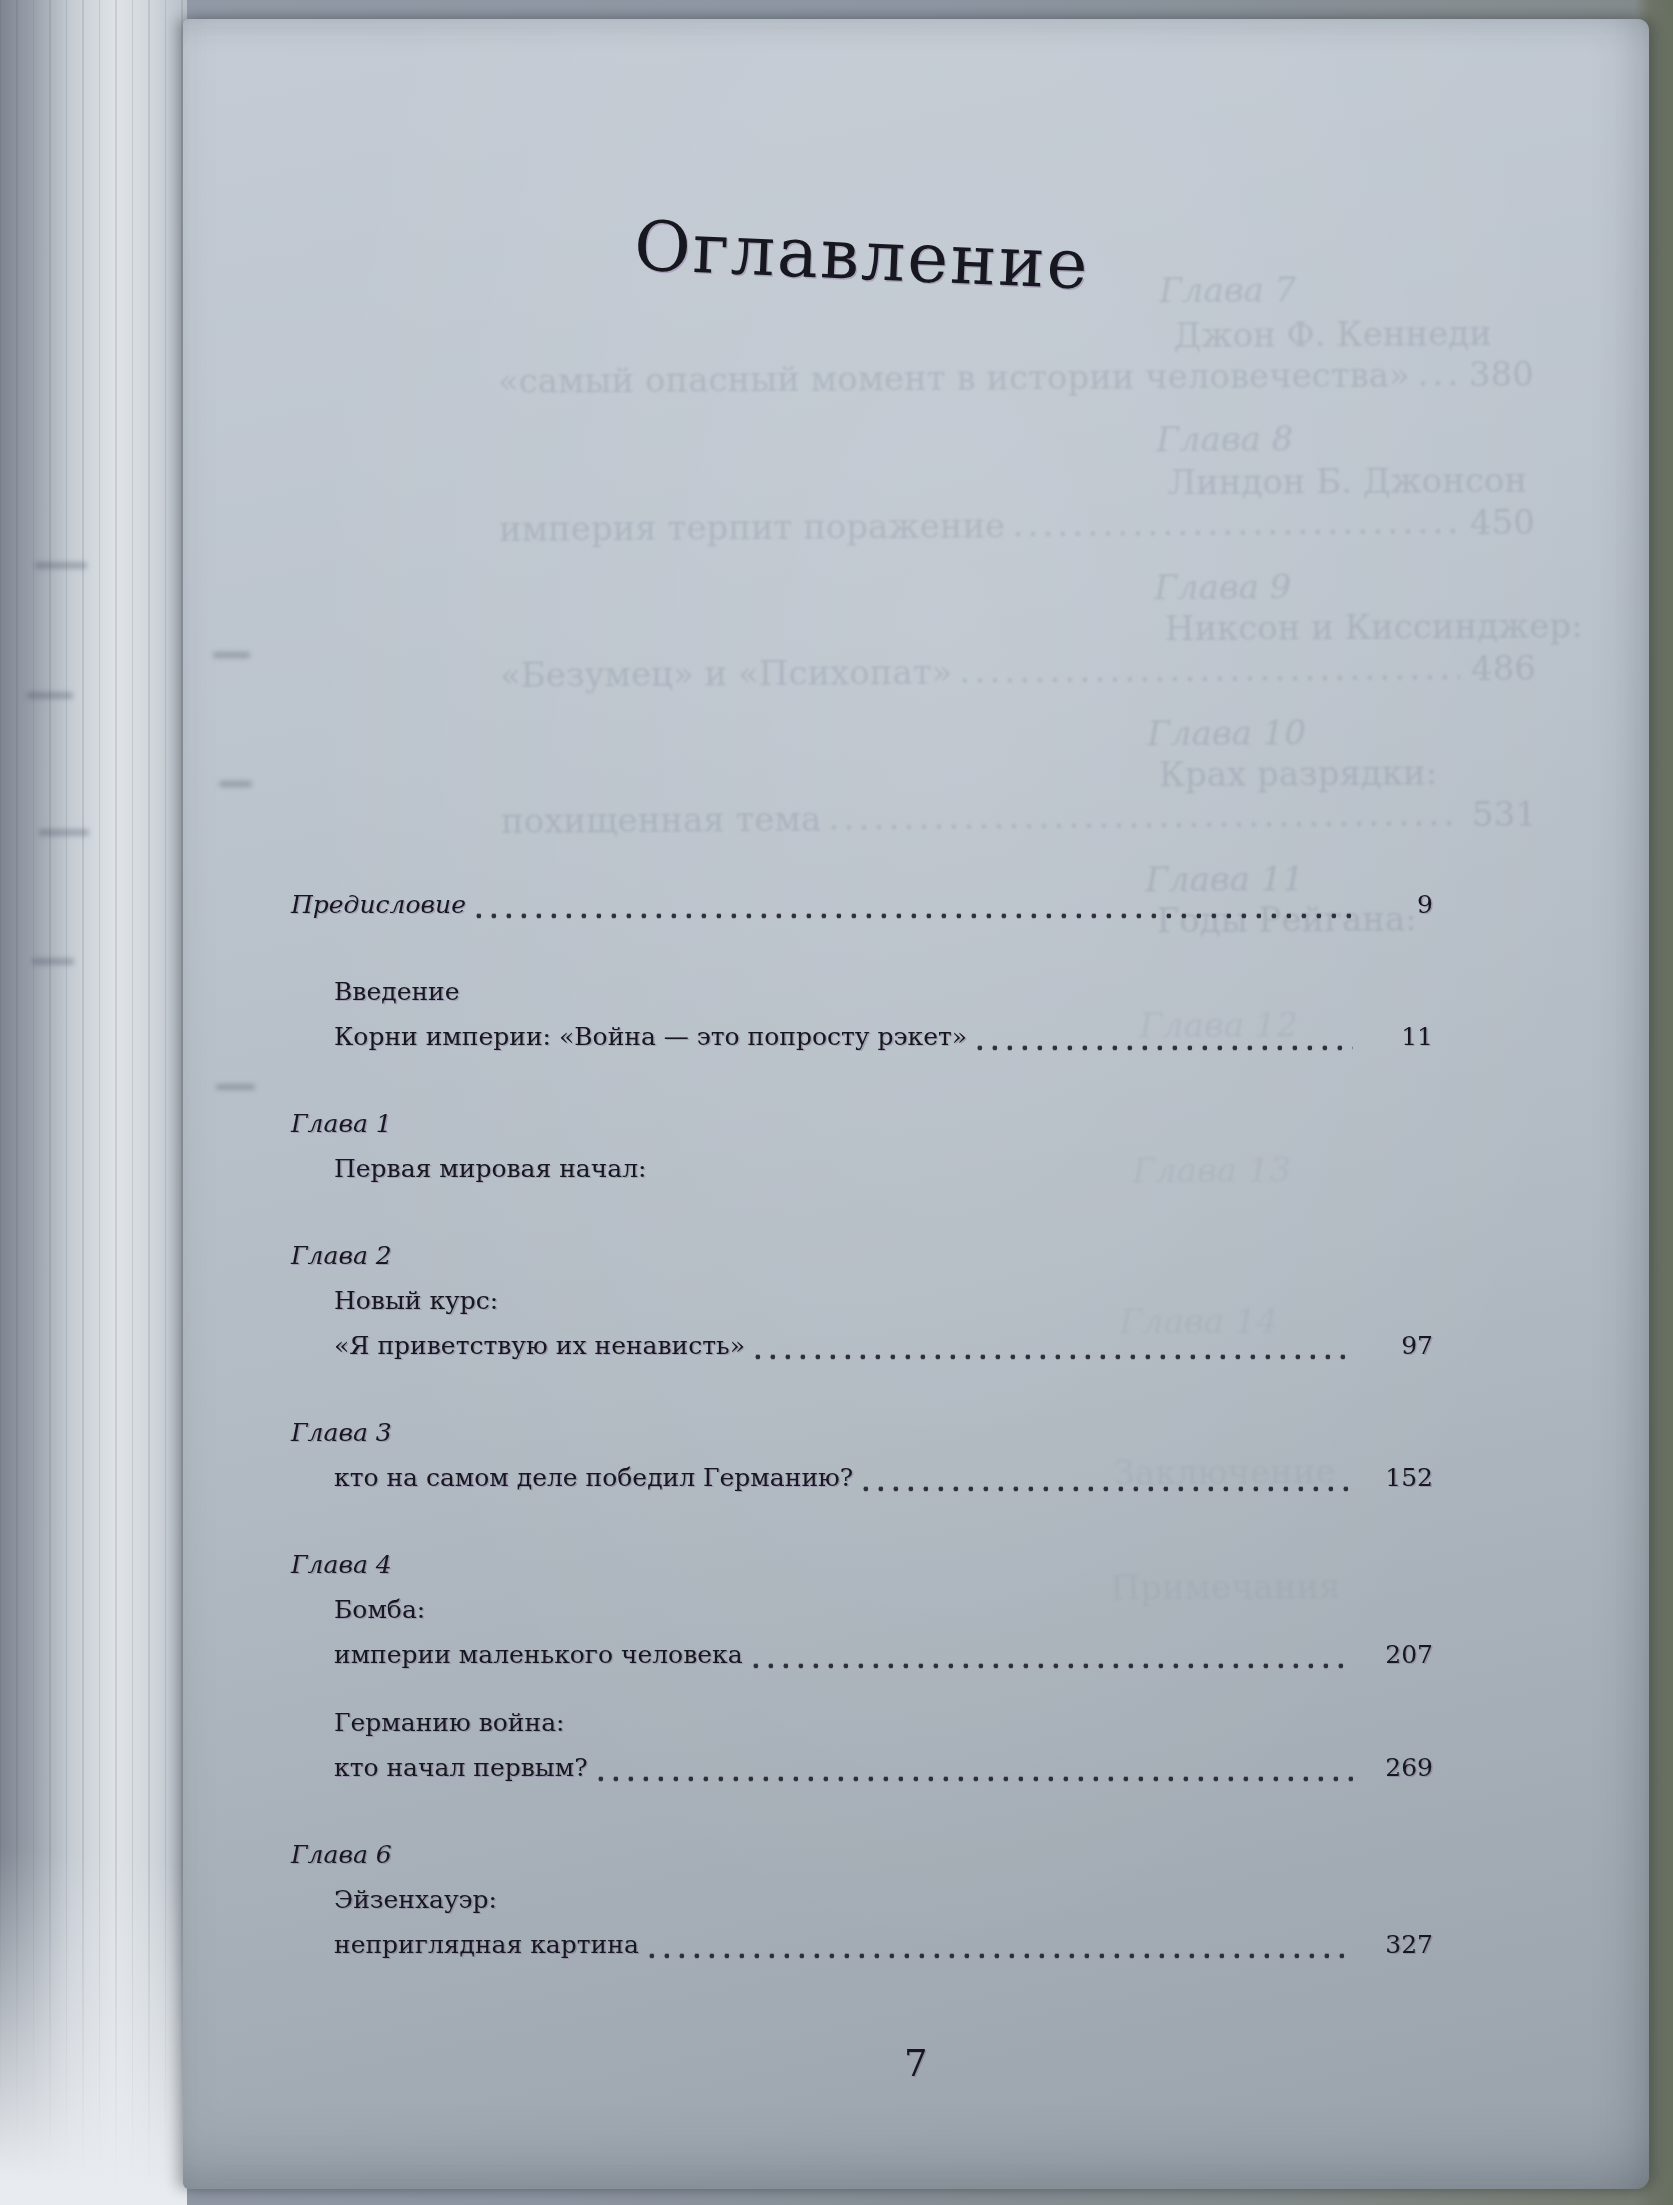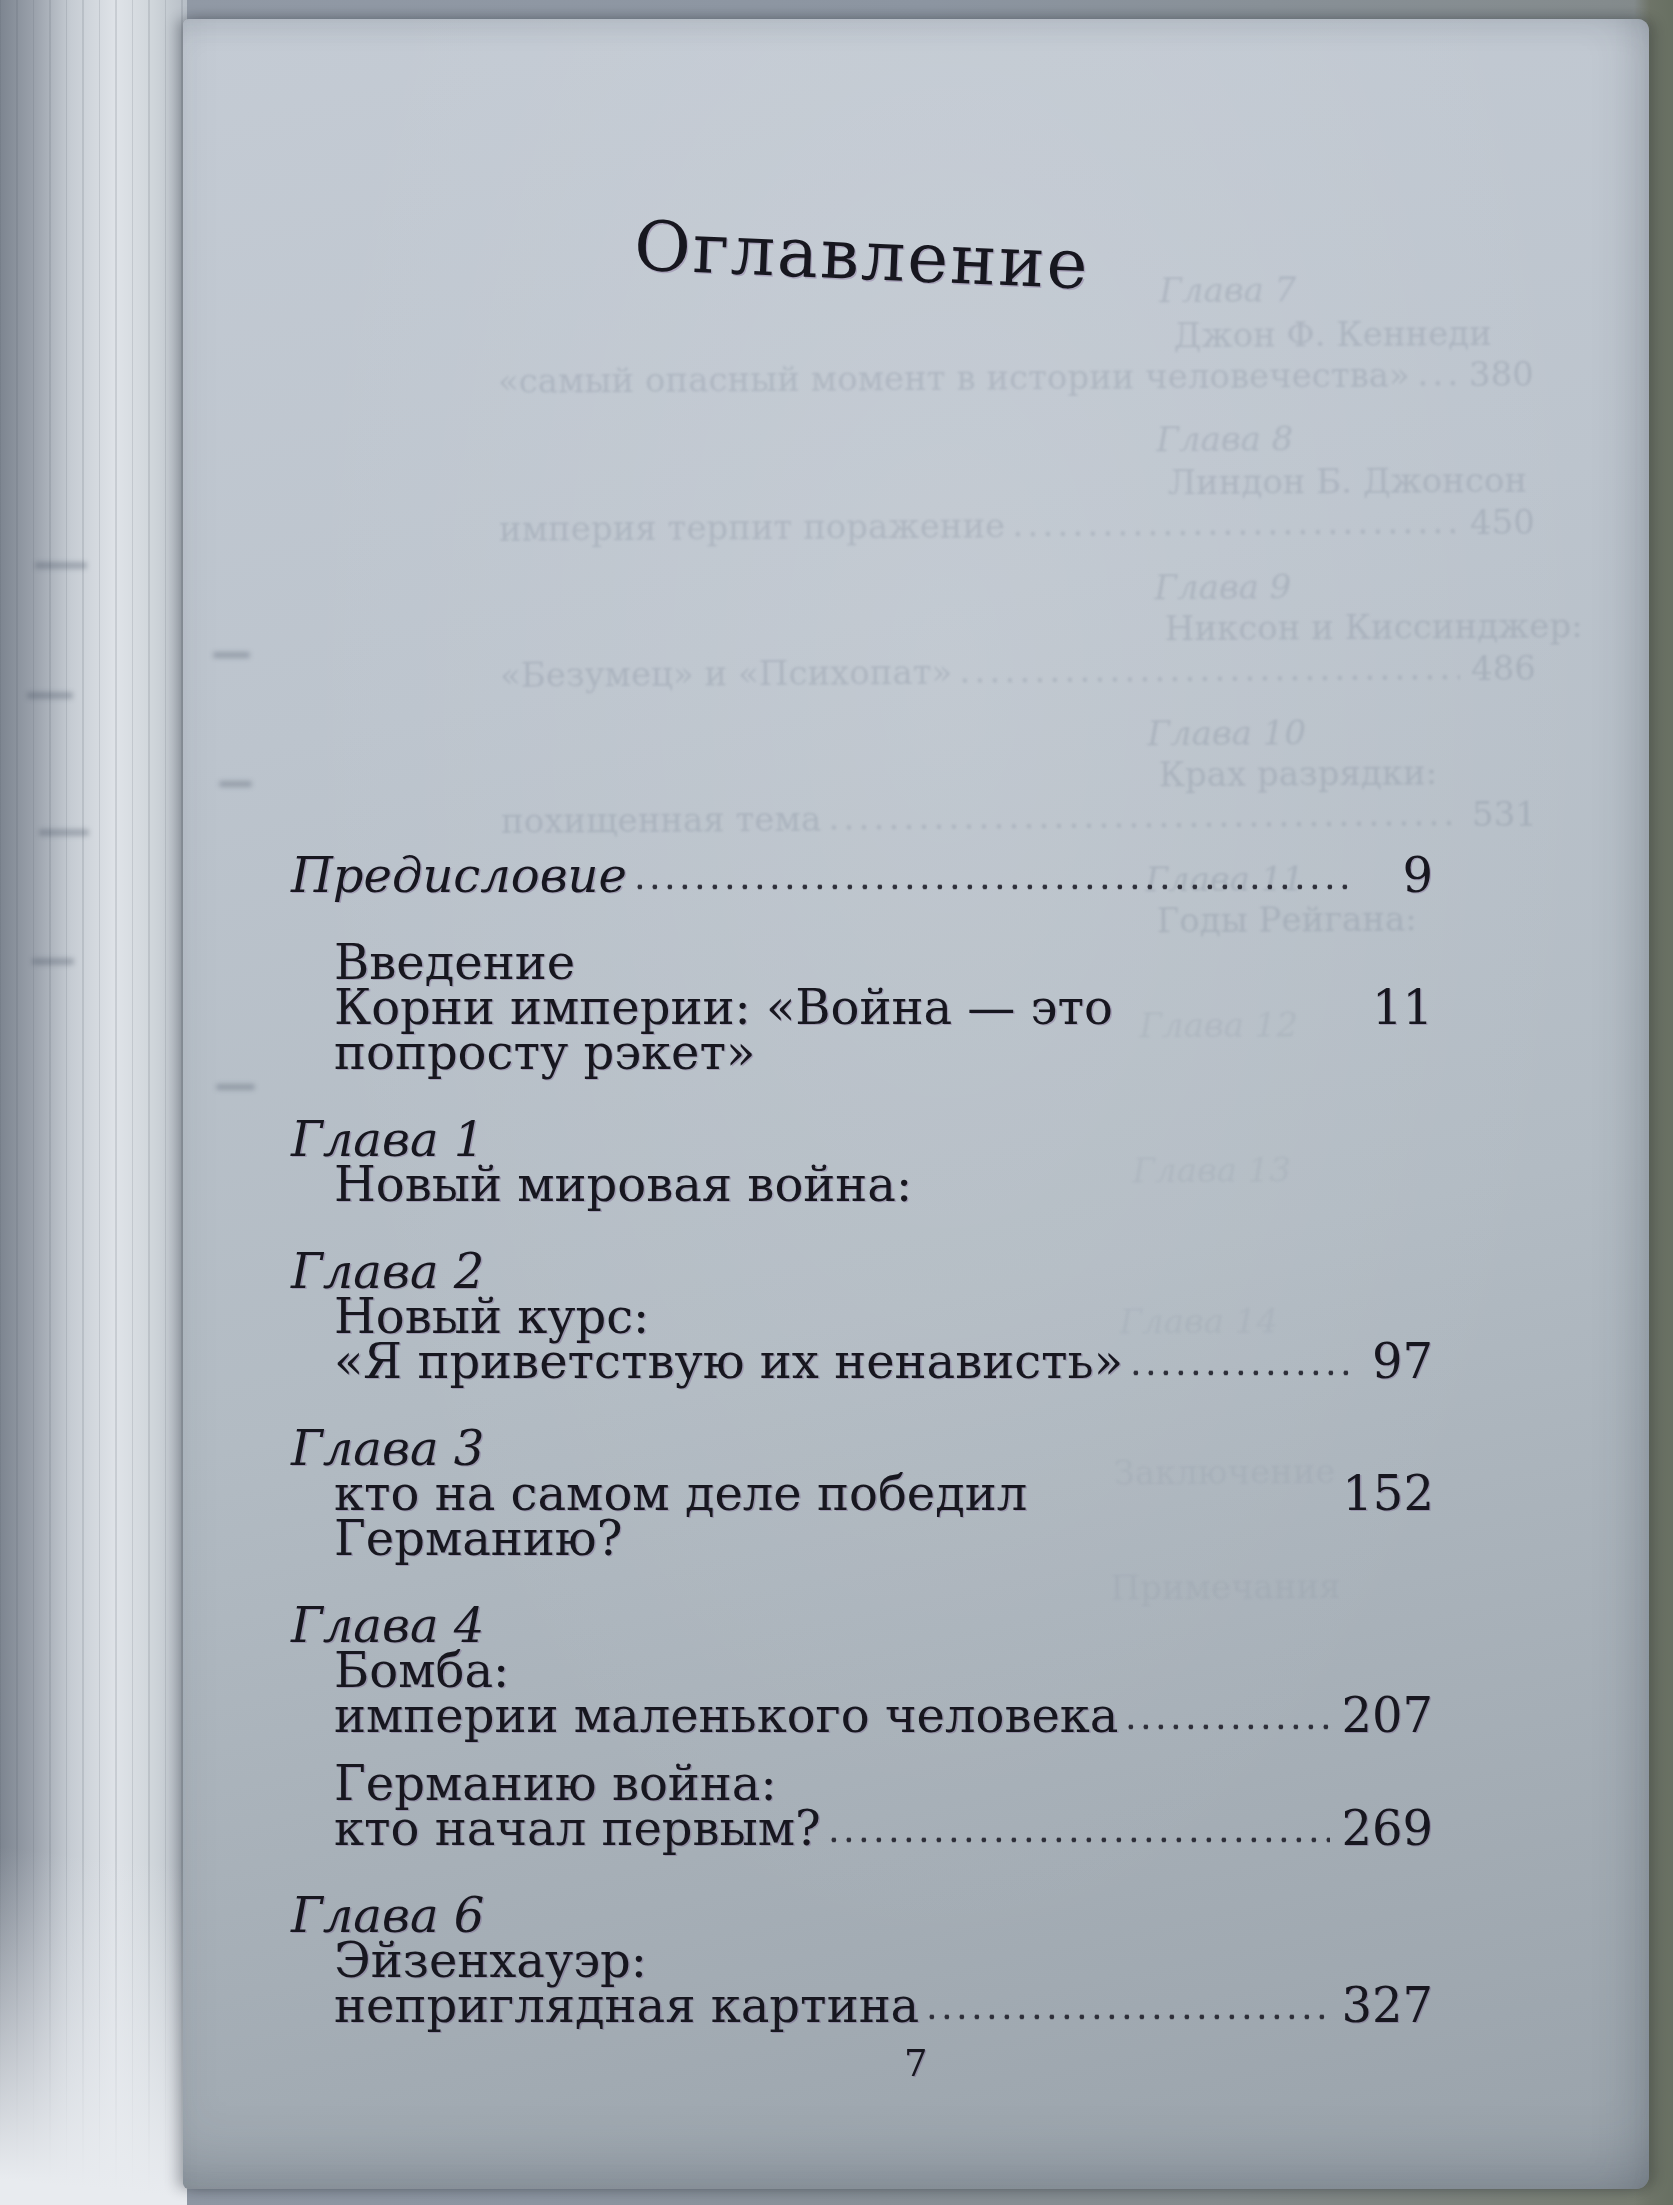--- a/index.html
+++ b/index.html
@@ -25,21 +25,21 @@
     background:linear-gradient(168deg,#c4cbd4 0%,#bcc4cd 30%,#b2bbc3 58%,#a5aeb6 80%,#99a2aa 100%);
     box-shadow:-5.8px 0 13px rgba(20,25,35,.30), 7.2px 0 11.5px rgba(20,25,30,.18),
       inset -33px 0 50px -26px rgba(45,55,65,.22),
       inset 0 -50px 65px -35px rgba(45,55,65,.26),
       inset 0 18.7px 36px -21.6px rgba(45,55,65,.18);}
   .page::before{content:"";position:absolute;inset:0;border-radius:inherit;
     background:radial-gradient(ellipse at 52% 30%, rgba(255,255,255,.10), rgba(0,0,0,0) 62%);}
   .ink{color:#17171f;text-shadow:1.4px 1.4px 0 rgba(84,32,110,.22);}
   .title{position:absolute;left:108px;top:196px;width:1142px;text-align:center;
     font-size:69px;letter-spacing:2.2px;transform:rotate(2.4deg);}
-  .toc{position:absolute;left:108px;top:834px;width:1142px;font-size:48px;line-height:45px;}
+  .toc{position:absolute;left:108px;top:863px;width:1142px;font-size:25px;line-height:45px;}
   .entry{margin-bottom:23px;}
   .it{font-style:italic;}
   .e-heading{padding-left:0;margin-top:42px;}
   .e-heading.up{padding-left:43px;font-style:normal;}
   .e-line{padding-left:43px;}
   .e-last{display:flex;align-items:baseline;padding-left:43px;}
   .e-last.noind{padding-left:0;}
   .dots{flex:1;align-self:flex-end;height:10.8px;margin:0 11.5px 5.8px 10px;
     background-image:radial-gradient(circle at 2.9px 5.8px, #23232d 2.2px, rgba(0,0,0,0) 2.7px);
     background-size:15px 10.8px;background-repeat:repeat-x;opacity:.92;}
@@ -126,21 +126,21 @@
     <div class="e-mid"></div>
     <div class="e-last">
       <span class="e-ltext">Корни империи: «Война — это попросту рэкет»</span>
       <span class="dots"></span>
       <span class="e-pnum">11</span>
     </div>
   </div>
         <div class="entry">
     <div class="e-heading it">Глава 1</div>
     <div class="e-mid">
-            <div class="e-line">Новый мировая война:</div>
+            <div class="e-line">Первая мировая начал:</div>
           </div>
   </div>
         <div class="entry">
     <div class="e-heading it">Глава 2</div>
     <div class="e-mid">
             <div class="e-line">Новый курс:</div>
           </div>
     <div class="e-last">
       <span class="e-ltext">«Я приветствую их ненависть»</span>
       <span class="dots"></span>

